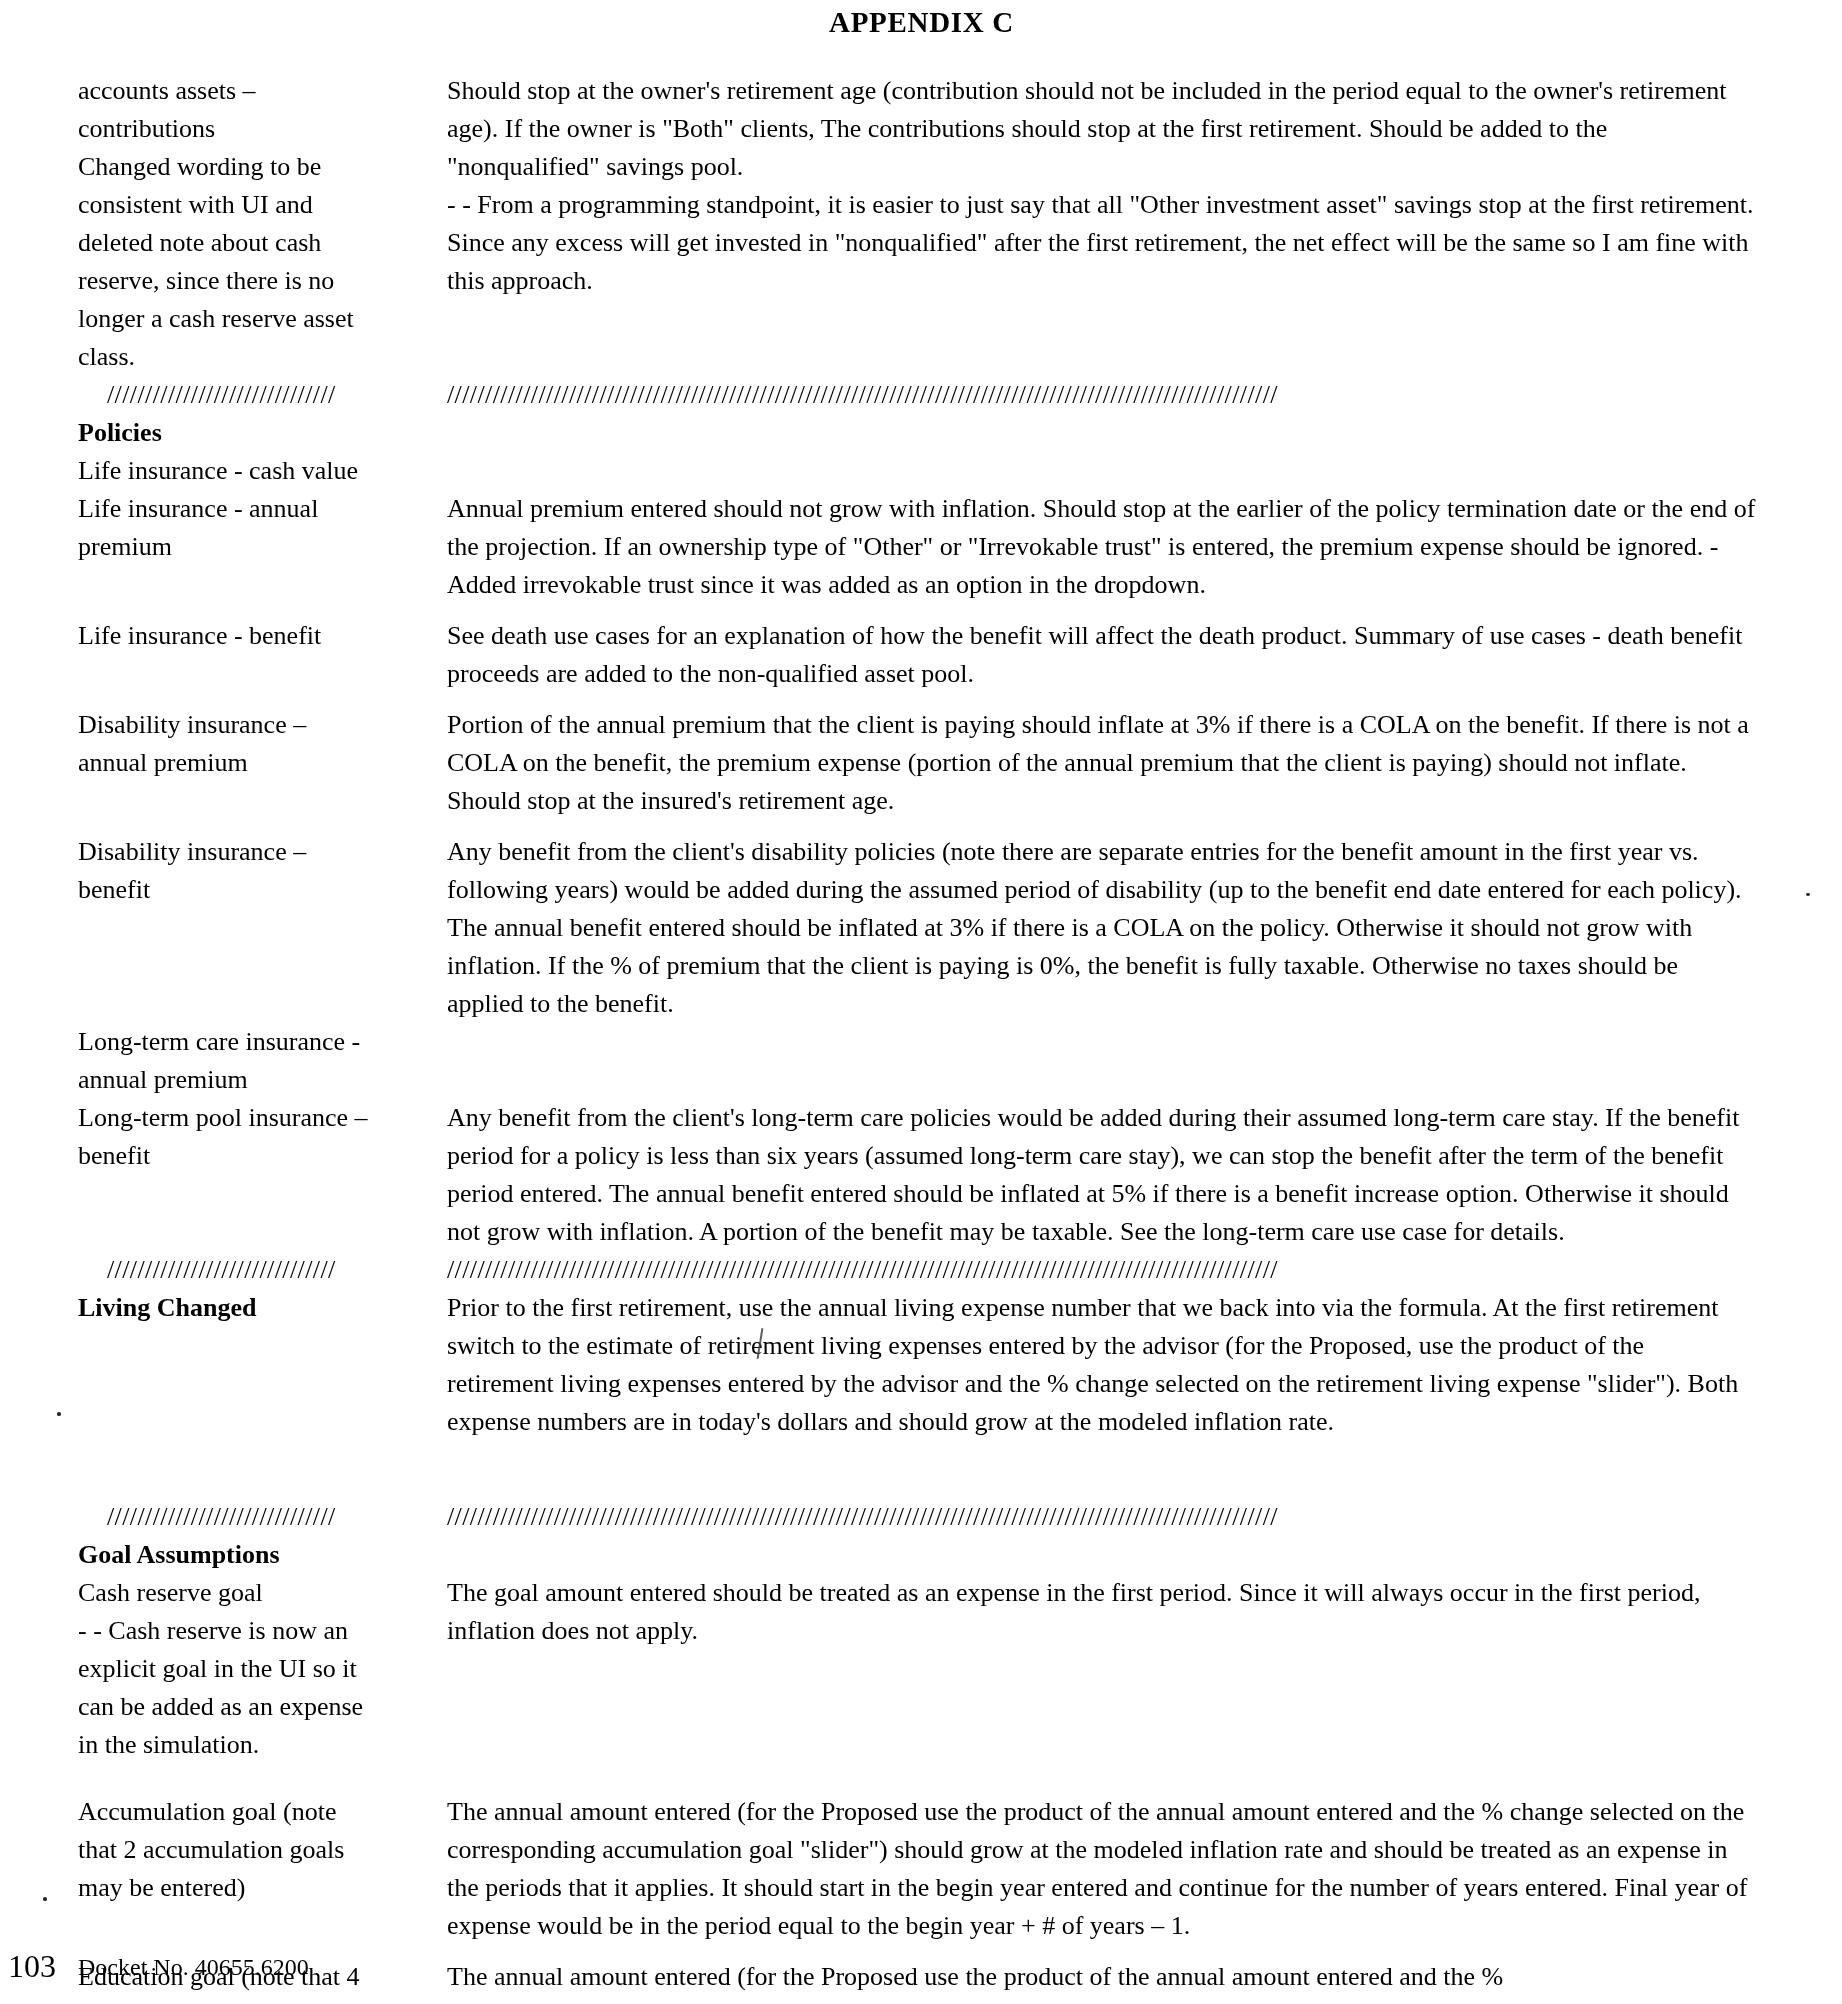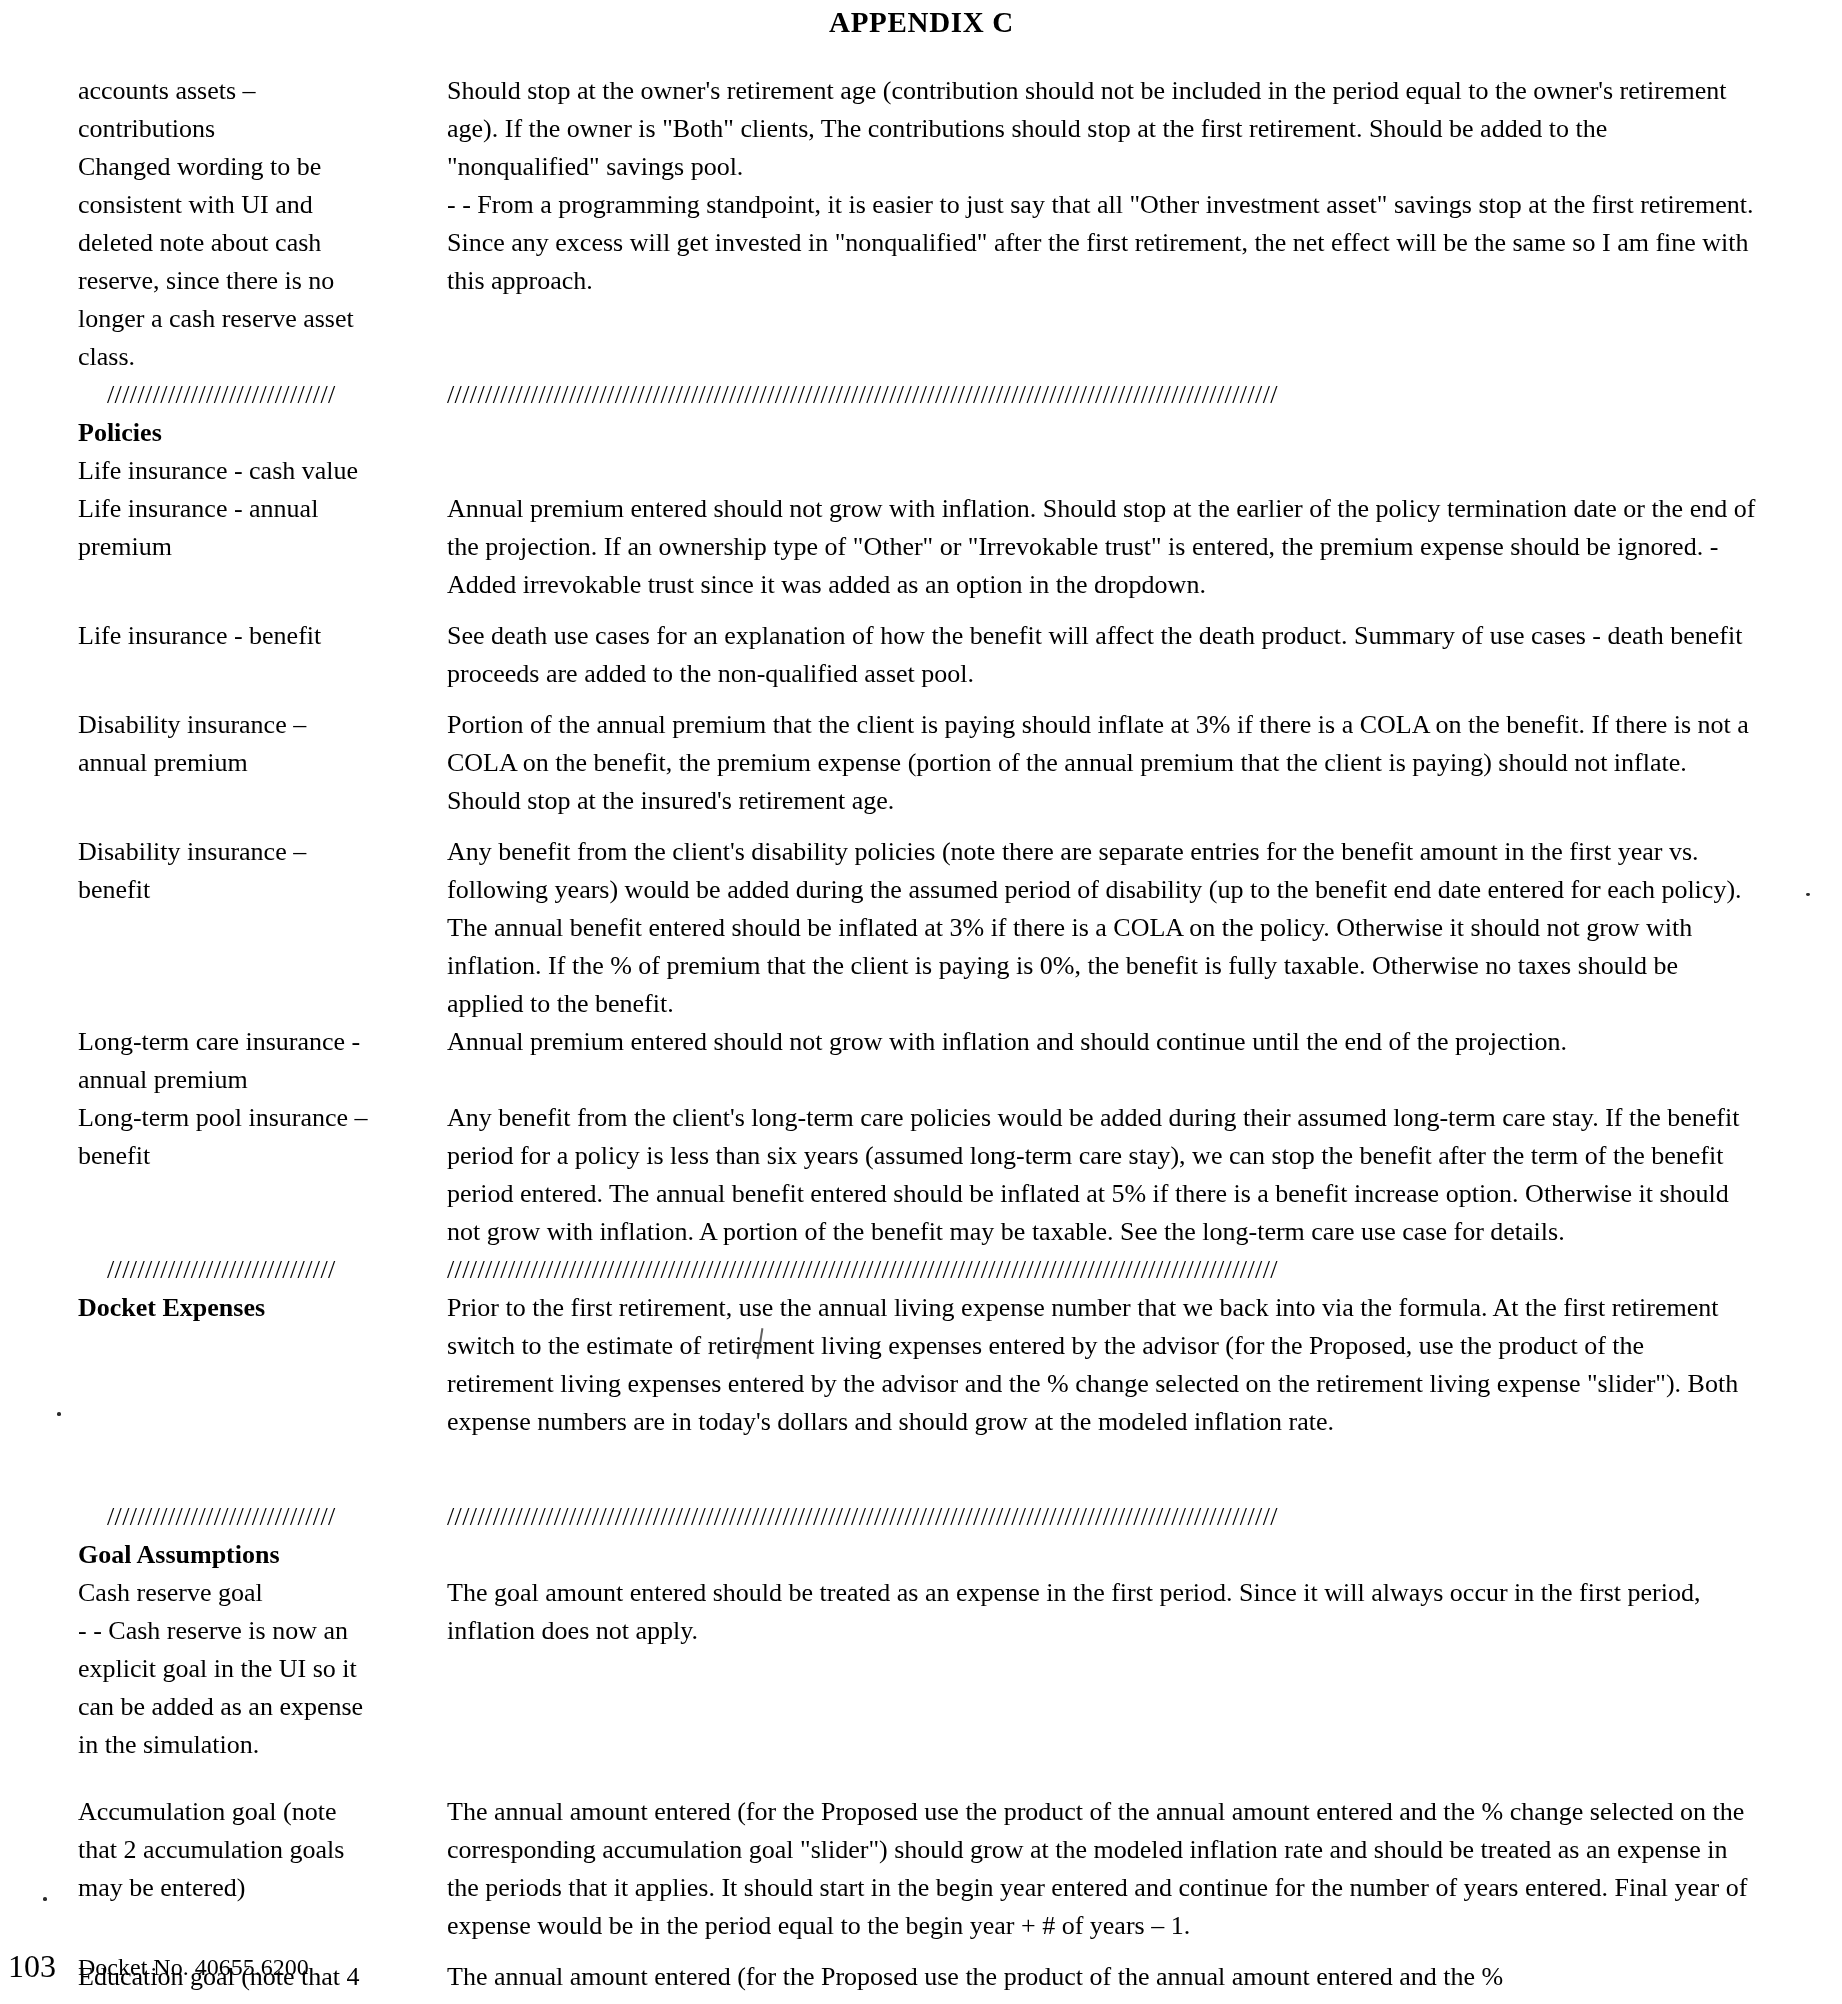--- a/index.html
+++ b/index.html
@@ -220,23 +220,20 @@
       <div class="col-right">
         <div class="txt">Any benefit from the client's disability policies (note there are separate entries for the benefit amount in the first year vs. following years) would be added during the assumed period of disability (up to the benefit end date entered for each policy). The annual benefit entered should be inflated at 3% if there is a COLA on the policy.  Otherwise it should not grow with inflation.  If the % of premium that the client is paying is 0%, the benefit is fully taxable.  Otherwise no taxes should be applied to the benefit.</div>
       </div>
     </div>
 
     <div class="row">
       <div class="col-left">
         <div class="txt">Long-term care insurance -
 annual premium</div>
       </div>
-      <div class="col-right">
-        <div class="txt">Annual premium entered should not grow with inflation and should continue until the end of the projection.</div>
-      </div>
     </div>
 
     <div class="row">
       <div class="col-left">
         <div class="txt">Long-term pool insurance –
 benefit</div>
       </div>
       <div class="col-right">
         <div class="txt">Any benefit from the client's long-term care policies would be added during their assumed long-term care stay. If the benefit period for a policy is less than six years (assumed long-term care stay), we can stop the benefit after the term of the benefit period entered.  The annual benefit entered should be inflated at 5% if there is a benefit increase option.  Otherwise it should not grow with inflation.  A portion of the benefit may be taxable.  See the long-term care use case for details.</div>
       </div>
@@ -246,21 +243,21 @@
       <div class="col-left">
         <div class="sep sep-left">//////////////////////////////</div>
       </div>
       <div class="col-right">
         <div class="sep">/////////////////////////////////////////////////////////////////////////////////////////////////////////////</div>
       </div>
     </div>
 
     <div class="row">
       <div class="col-left">
-        <div class="txt bold">Docket Expenses</div>
+        <div class="txt bold">Living Changed</div>
       </div>
       <div class="col-right">
         <div class="txt">Prior to the first retirement, use the annual living expense number that we back into via the formula.  At the first retirement switch to the estimate of retirement living expenses entered by the advisor (for the Proposed, use the product of the retirement living expenses entered by the advisor and the % change selected on the retirement living expense "slider").  Both expense numbers are in today's dollars and should grow at the modeled inflation rate.</div>
       </div>
     </div>
 
     <div class="spacer-lg"></div>
 
     <div class="row">
       <div class="col-left">

